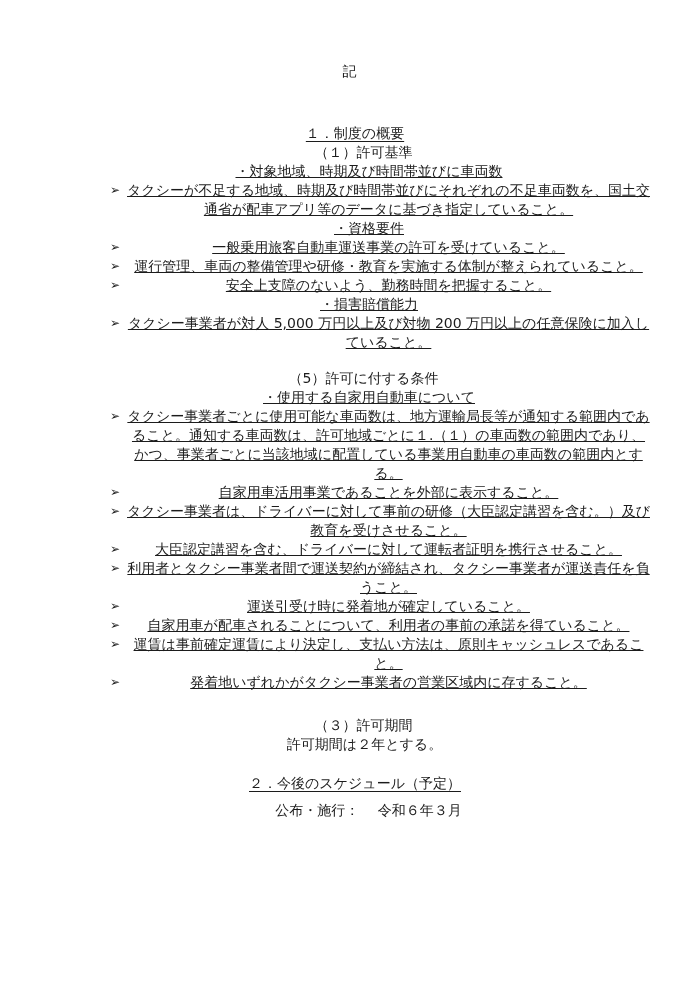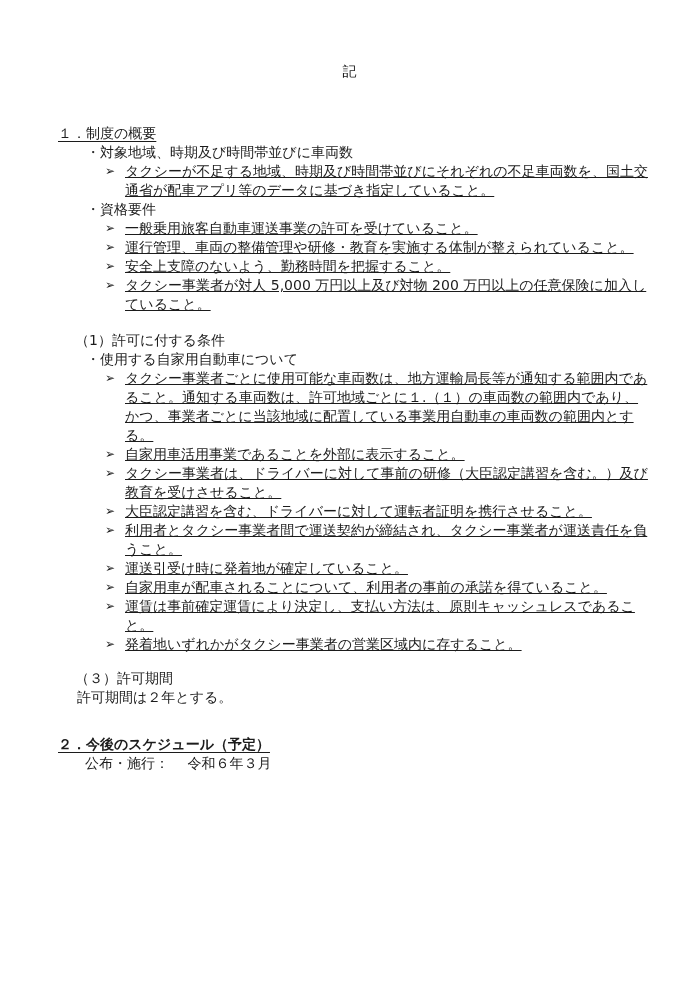--- a/index.html
+++ b/index.html
@@ -17,66 +17,67 @@
     margin: 0 auto;
     position: relative;
   }
   .doc-title {
     text-align: center;
     letter-spacing: 1px;
   }
   .content {
     width: 594px;
     margin-left: 58px;
+    text-align: center;
   }
   .h1 {
     margin-top: 43px;
     text-decoration: underline;
     text-underline-offset: 3px;
   }
   .h2 { margin-left: 17px; }
-  .dot { margin-left: 28px; }
+  .dot { margin-left: 28px; text-decoration: underline; }
   .arrow-item {
     margin-left: 47px;
     display: flex;
     align-items: flex-start;
   }
   .arrow {
     flex: 0 0 20px;
     width: 20px;
     font-size: 12px;
     line-height: 19px;
   }
   .pt { flex: 1; text-decoration: underline; }
   .body-line { margin-left: 19px; }
   .gap-s2 { margin-top: 17px; }
-  .gap-s3 { margin-top: 15px; }
+  .gap-s3 { margin-top: 24px; }
   .h1-2 {
-    margin-top: 28px;
+    margin-top: 20px;
     text-decoration: underline;
     text-underline-offset: 3px;
-    font-weight: bold;
   }
   .sched {
     margin-left: 27px;
-    margin-top: 0;
+    margin-top: 8px;
   }
   .sched-value { margin-left: 14px; }
 </style>
 </head>
 <body>
 
 <div class="page">
 
   <div class="doc-title">記</div>
 
   <div class="content">
 
     <div class="h1">１．制度の概要</div>
 
+    <div class="h2">（１）許可基準</div>
 
     <div class="dot">・対象地域、時期及び時間帯並びに車両数</div>
     <div class="arrow-item">
       <span class="arrow">➢</span>
       <span class="pt">タクシーが不足する地域、時期及び時間帯並びにそれぞれの不足車両数を、国土交通省が配車アプリ等のデータに基づき指定していること。</span>
     </div>
 
     <div class="dot">・資格要件</div>
     <div class="arrow-item">
       <span class="arrow">➢</span>
@@ -85,26 +86,27 @@
 
     <div class="arrow-item">
       <span class="arrow">➢</span>
       <span class="pt">運行管理、車両の整備管理や研修・教育を実施する体制が整えられていること。</span>
     </div>
     <div class="arrow-item">
       <span class="arrow">➢</span>
       <span class="pt">安全上支障のないよう、勤務時間を把握すること。</span>
     </div>
 
+    <div class="dot">・損害賠償能力</div>
     <div class="arrow-item">
       <span class="arrow">➢</span>
       <span class="pt">タクシー事業者が対人 5,000 万円以上及び対物 200 万円以上の任意保険に加入していること。</span>
     </div>
 
-    <div class="h2 gap-s2">（1）許可に付する条件</div>
+    <div class="h2 gap-s2">（5）許可に付する条件</div>
 
     <div class="dot">・使用する自家用自動車について</div>
     <div class="arrow-item">
       <span class="arrow">➢</span>
       <span class="pt">タクシー事業者ごとに使用可能な車両数は、地方運輸局長等が通知する範囲内であること。通知する車両数は、許可地域ごとに１.（１）の車両数の範囲内であり、かつ、事業者ごとに当該地域に配置している事業用自動車の車両数の範囲内とする。</span>
     </div>
     <div class="arrow-item">
       <span class="arrow">➢</span>
       <span class="pt">自家用車活用事業であることを外部に表示すること。</span>
     </div>

